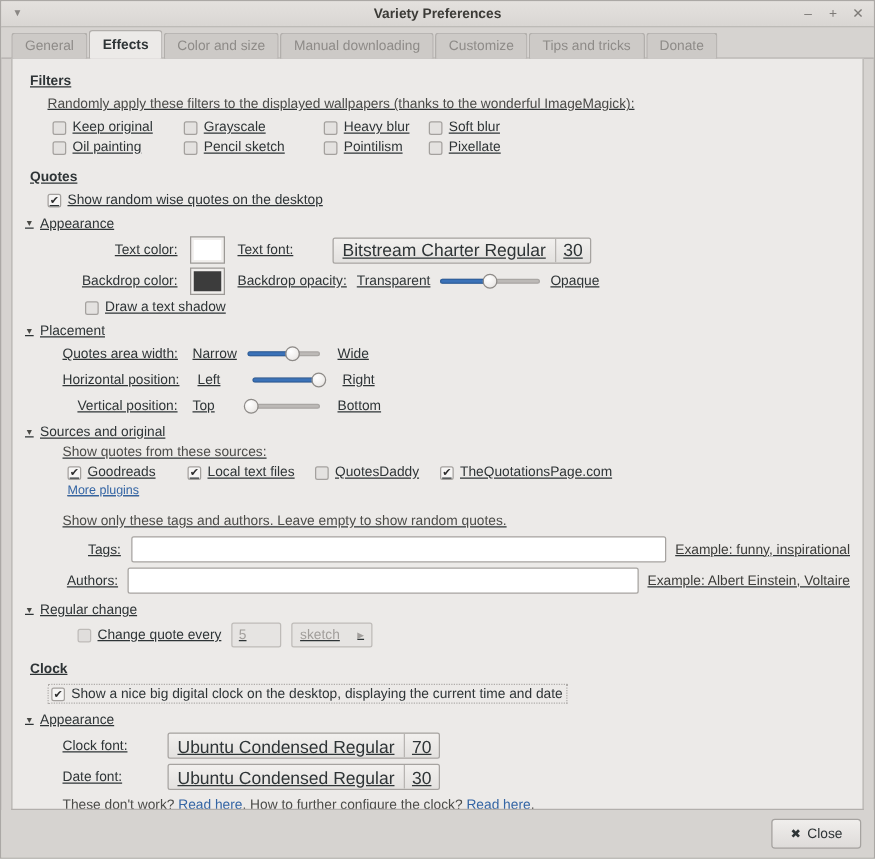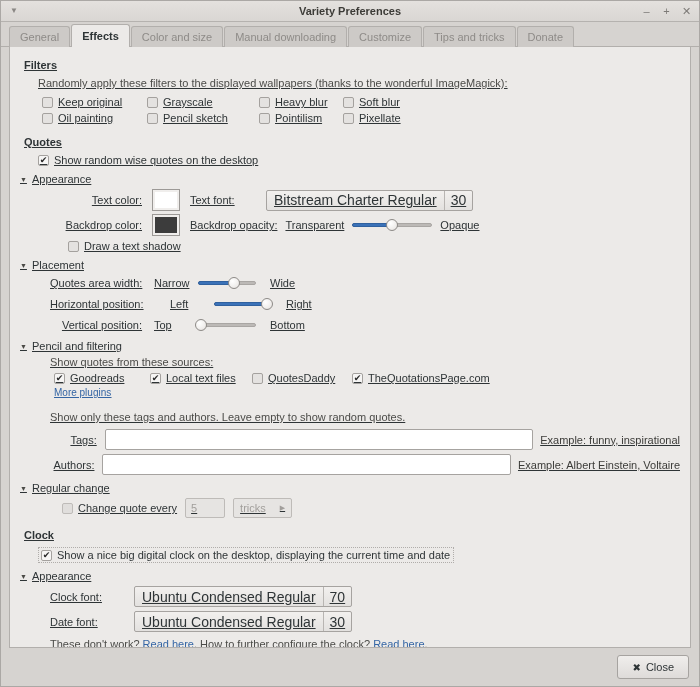--- a/index.html
+++ b/index.html
@@ -421,21 +421,21 @@
         <span class="slider-cap" style="width:44px;text-align:left;">Narrow</span>
         <span class="slider" id="slider-width" style="width:58px;">
           <span class="track"></span>
           <span class="fill" style="width: 62%;"></span>
           <span class="knob" style="left: 62%;"></span>
         </span>
         <span class="slider-cap" style="margin-left:14px;">Wide</span>
       </div>
 
       <div class="frow" style="margin-bottom:5px;">
-        <span class="flabel" style="width:120px;text-align:left;">Horizontal position:</span>
+        <span class="flabel" style="width:108px;text-align:left;">Horizontal position:</span>
         <span class="slider-cap" style="width:44px;text-align:left;">Left</span>
         <span class="slider" id="slider-horiz" style="width:58px;">
           <span class="track"></span>
           <span class="fill" style="width: 92%;"></span>
           <span class="knob" style="left: 92%;"></span>
         </span>
         <span class="slider-cap" style="margin-left:14px;">Right</span>
       </div>
 
       <div class="frow" style="margin-bottom:4px;">
@@ -445,21 +445,21 @@
           <span class="track"></span>
           <span class="fill" style="width: 6%;"></span>
           <span class="knob" style="left: 6%;"></span>
         </span>
         <span class="slider-cap" style="margin-left:14px;">Bottom</span>
       </div>
     </div>
 
     <div class="indent1 expander">
       <span class="arrow">▼</span>
-      <span>Pencil and filtering</span>
+      <span>Sources and original</span>
     </div>
 
     <div class="indent2">
       <div class="hint" style="margin-bottom:4px;">Show quotes from these sources:</div>
       <div style="display:flex;align-items:center;margin-left:4px;">
         <div class="chk-row" style="width:96px;">
           <span class="cb">✔</span>
           <span class="cb-label">Goodreads</span>
         </div>
         <div class="chk-row" style="width:102px;">
@@ -497,21 +497,21 @@
     <div class="indent1 expander">
       <span class="arrow">▼</span>
       <span>Regular change</span>
     </div>
 
     <div class="indent3 frow" style="margin-bottom:2px;">
       <span class="cb unchecked disabled"></span>
       <span class="cb-label" style="margin-right:8px;">Change quote every</span>
       <span class="spin">5</span>
       <span class="combo" style="margin-left:8px;">
-        <span>tricks</span>
+        <span>sketch</span>
         <span class="caret">▶</span>
       </span>
     </div>
 
     <div class="section-head" style="margin-top:11px;">Clock</div>
 
     <div class="indent1" style="margin-bottom:2px;">
       <span class="focus-box">
         <span class="cb">✔</span>
         <span class="cb-label">Show a nice big digital clock on the desktop, displaying the current time and date</span>

